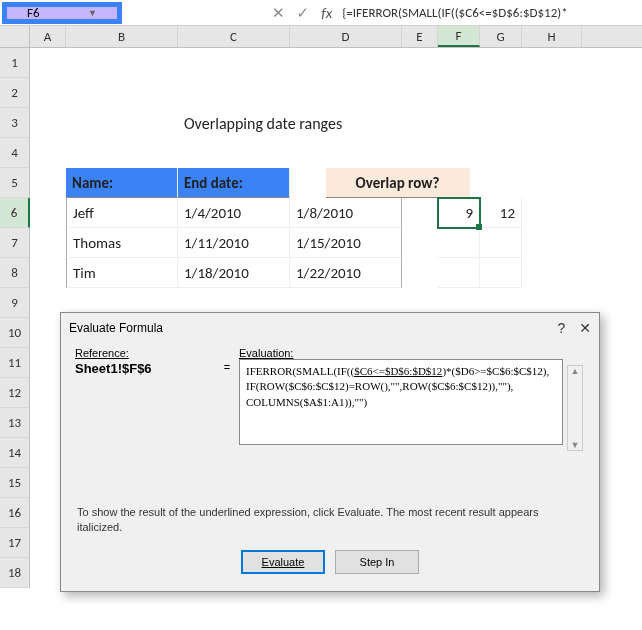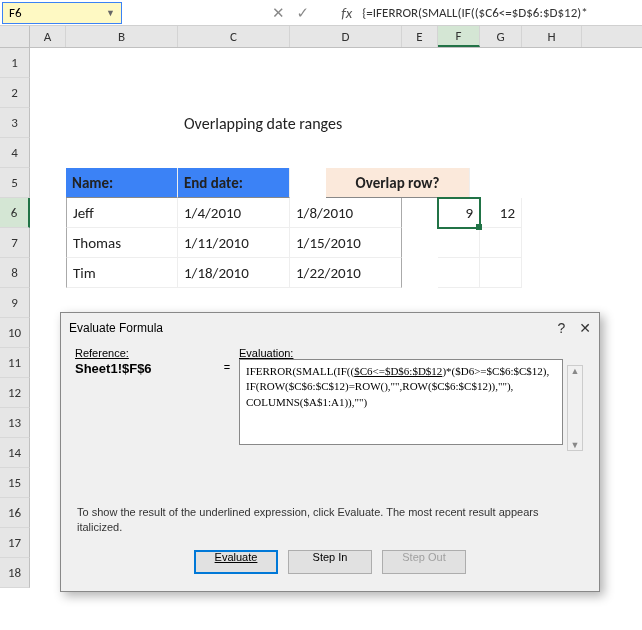--- a/index.html
+++ b/index.html
@@ -1,24 +1,24 @@
 <!DOCTYPE html>
 <html><head>
 <meta charset="utf-8">
 <style>
 * { box-sizing: border-box; margin: 0; padding: 0; }
 body { font-family: Calibri, Arial, sans-serif; font-size: 14px; background: #fff; width: 642px; height: 630px; overflow: hidden; position: relative; }
 
 .namebox-bar { display: flex; align-items: center; height: 26px; border-bottom: 1px solid #d0d0d0; background: #fff; }
-.namebox { width: 120px; height: 22px; border: 1px solid #3b82f6; display: flex; align-items: center; padding: 0 6px; font-size: 13px; background: #fef9c3; margin-left: 2px; }
+.namebox { width: 120px; height: 22px; border: 5px solid #3b82f6; display: flex; align-items: center; padding: 0 20px; font-size: 13px; background: #c4b5fd; margin-left: 2px; }
 .namebox-label { flex: 1; }
 .namebox-arrow { color: #666; font-size: 9px; }
 .fbar-icons { display: flex; gap: 12px; margin-left: 150px; align-items: center; color: #888; }
 .fbar-icons span { font-size: 15px; }
-.fx-label { font-style: italic; font-size: 13px; color: #555; margin-left: 20px; }
+.fx-label { font-style: italic; font-size: 13px; color: #555; }
 .formula-preview { margin-left: 10px; font-size: 13px; color: #333; }
 
 .sheet { position: relative; }
 .colheaders { display: flex; background: #e6e6e6; border-bottom: 1px solid #c0c0c0; height: 22px; }
 .rowheader-spacer { width: 30px; border-right: 1px solid #c0c0c0; background: #e6e6e6; }
 .colh { border-right: 1px solid #d4d4d4; display: flex; align-items: center; justify-content: center; font-size: 13px; color: #333; background: #e6e6e6; }
 .colh.sel { background: #d4e6d4; border-bottom: 2px solid #217346; }
 .cA{width:36px}.cB{width:112px}.cC{width:112px}.cD{width:112px}.cE{width:36px}.cF{width:42px}.cG{width:42px}.cH{width:60px}
 
 .rows { }
@@ -44,21 +44,21 @@
 .dlg-cols { display:flex; gap: 6px; }
 .dlg-left { width:140px; }
 .dlg-label { text-decoration: underline; font-size:11px; }
 .dlg-ref { font-weight: bold; font-size:13px; margin-top:2px; }
 .dlg-eq { width:12px; text-align:center; font-size:11px; padding-top:14px;}
 .dlg-right { flex:1; }
 .dlg-textarea { width: 324px; height: 86px; border:1px solid #888; background:#fff; padding:4px 6px; font-size:11px; font-family: "Segoe UI", Tahoma; line-height:1.4; white-space: pre-wrap; overflow:hidden; }
 .dlg-scroll { position:absolute; right:16px; top:52px; width:16px; height:86px; background:#f0f0f0; border:1px solid #ccc; display:flex; flex-direction:column; justify-content:space-between; align-items:center; font-size:9px; color:#888;}
 .dlg-hint { margin-top: 60px; font-size:11px; color:#333; line-height:1.4; padding: 0 2px; }
 .dlg-buttons { display:flex; gap:10px; justify-content:center; margin-top:14px; }
-.dlg-btn { width:84px; height:24px; background:#e1e1e1; border:1px solid #adadad; font-size:11px; display:flex; align-items:flex-start; justify-content:center; }
+.dlg-btn { width:84px; height:24px; background:#e1e1e1; border:1px solid #adadad; font-size:11px; display:flex; align-items:center; justify-content:center; }
 .dlg-btn.primary { border:1px solid #0078d7; box-shadow: inset 0 0 0 1px #0078d7; }
 .dlg-btn.disabled { color:#a0a0a0; }
 .underline-part { text-decoration: underline; }
 </style>
 </head>
 <body>
 
 <div class="namebox-bar">
   <div class="namebox">
     <span class="namebox-label">F6</span>
@@ -227,18 +227,15 @@
         <span>▼</span>
       </div>
     <div class="dlg-hint">To show the result of the underlined expression, click Evaluate.  The most recent result appears italicized.</div>
     <div class="dlg-buttons">
       <div class="dlg-btn primary">
           <span style="text-decoration:underline;">Evaluate</span>
         </div>
       <div class="dlg-btn">
           <span>Step In</span>
         </div>
-      <div class="dlg-btn disabled">
-          <span>Step Out</span>
-        </div>
     </div>
   </div>
 </div>
 
 </body></html>

